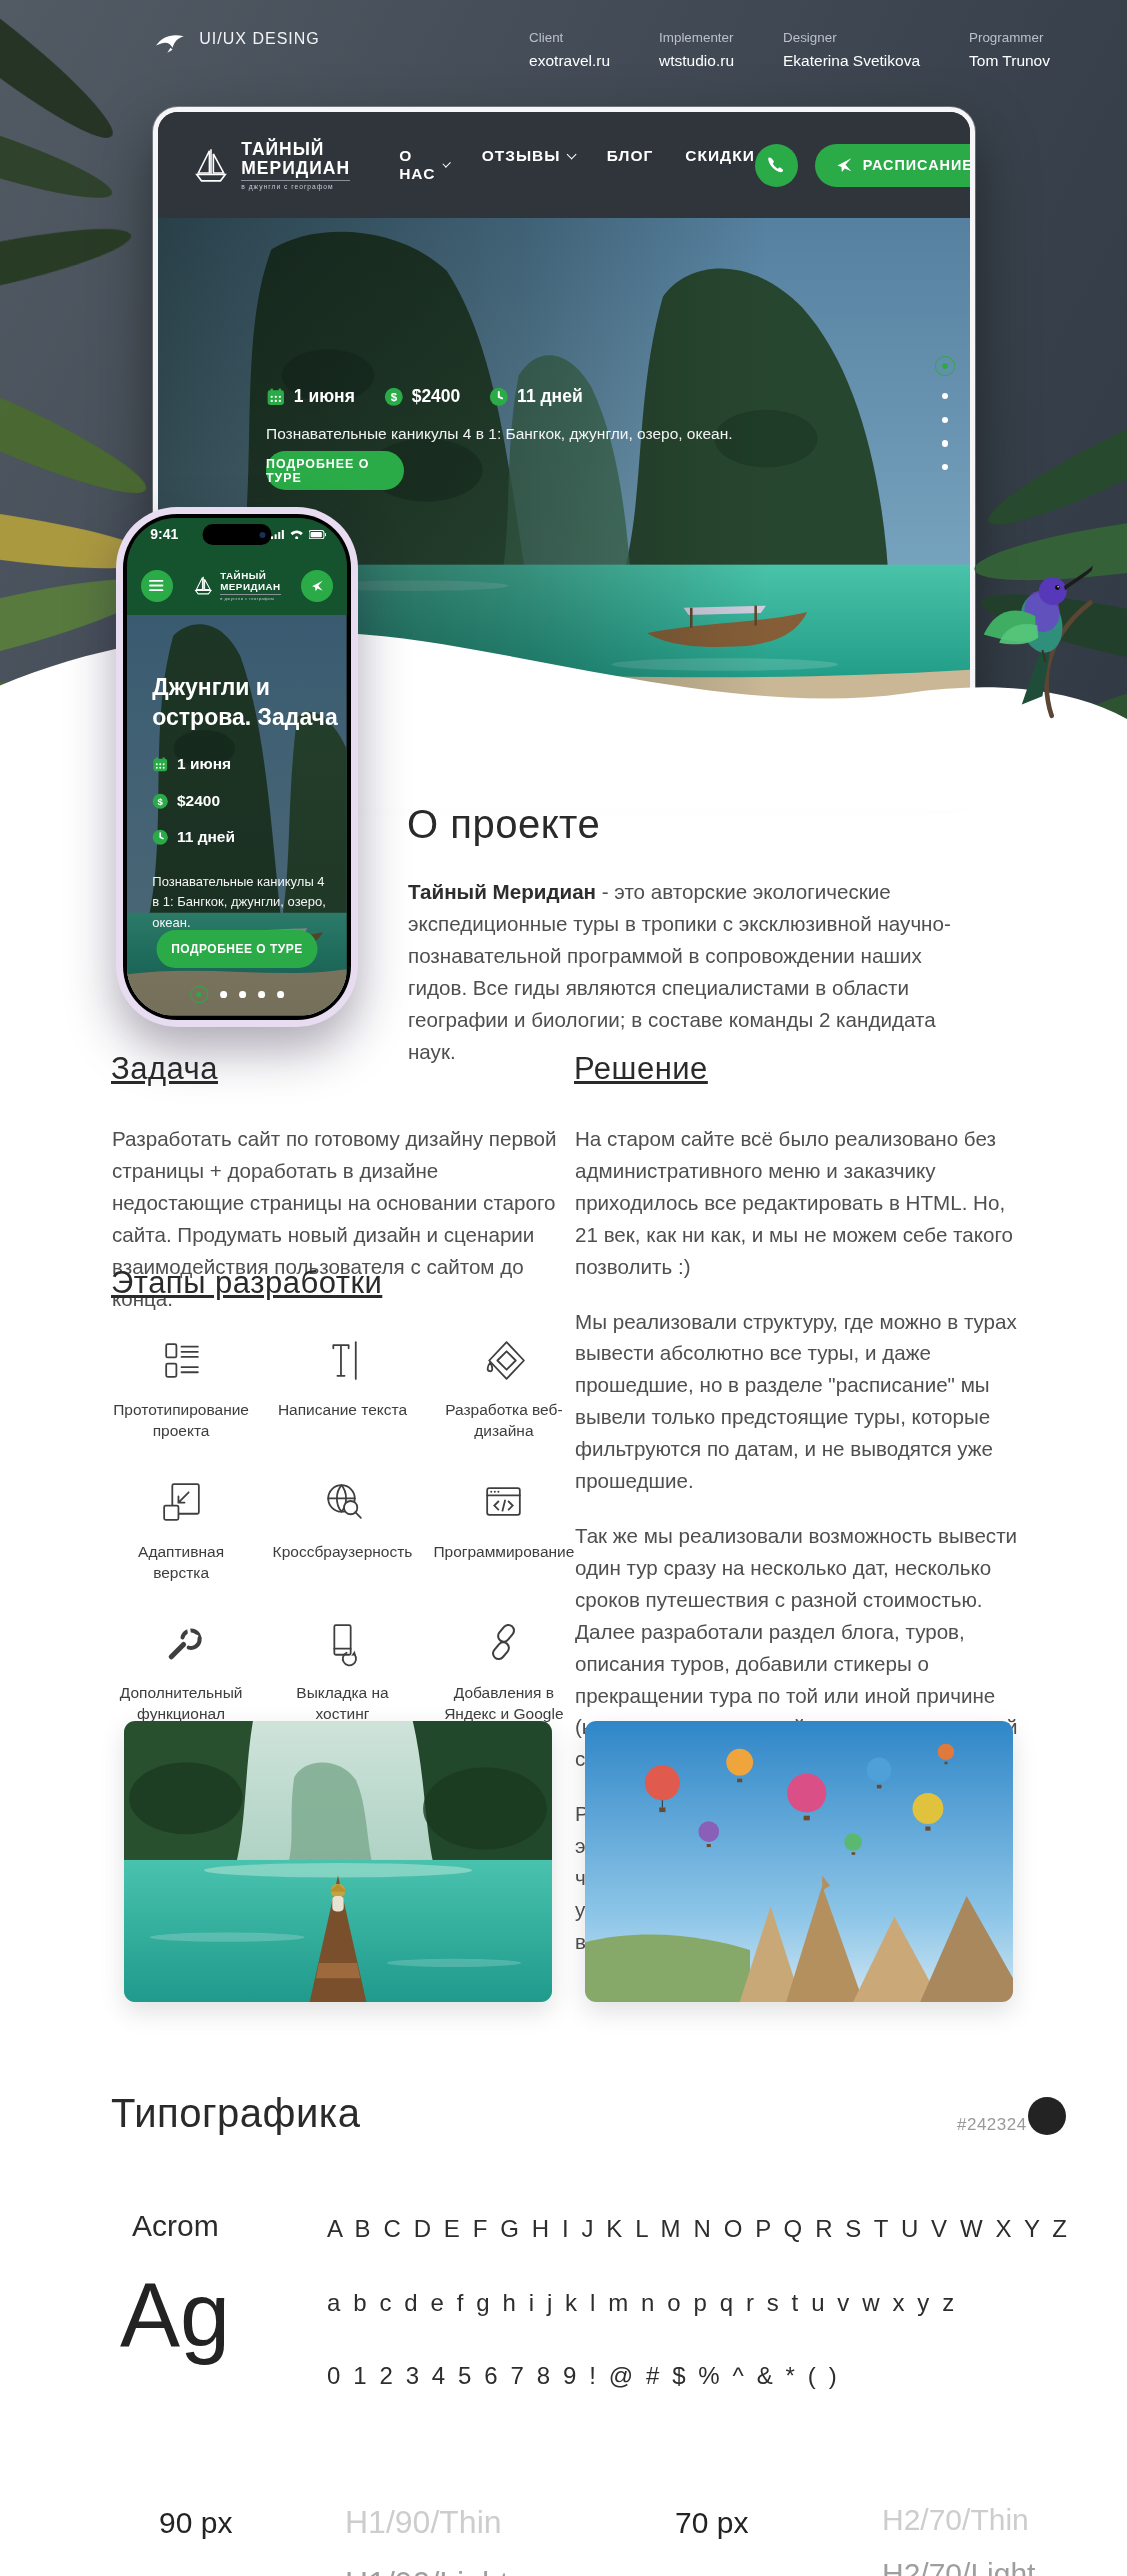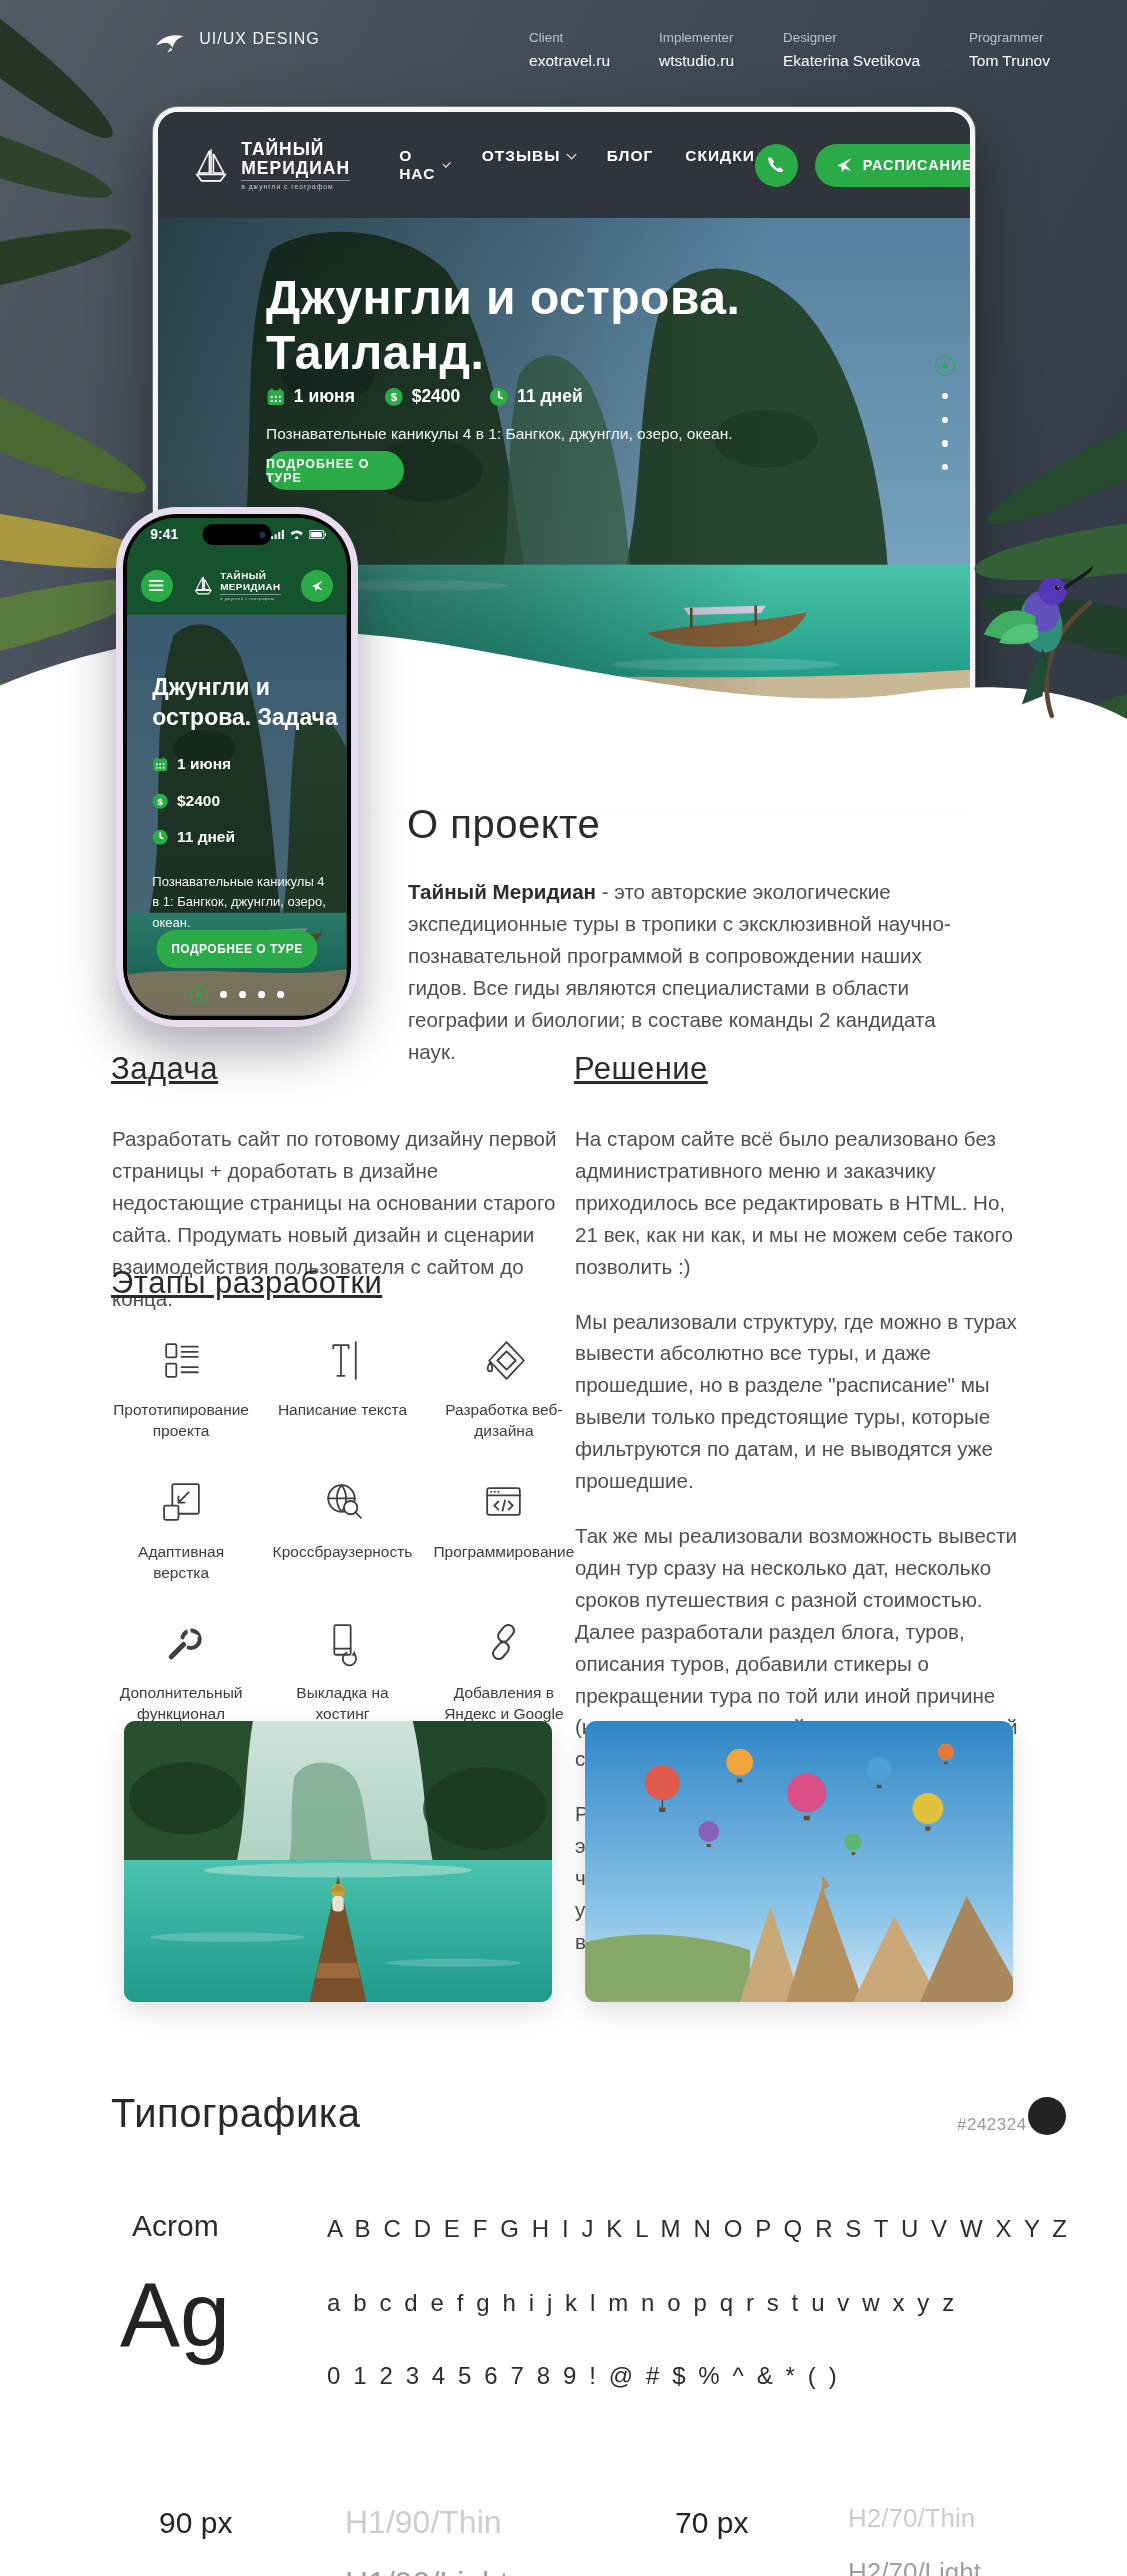--- a/index.html
+++ b/index.html
@@ -98,21 +98,21 @@
   
   .type-chip-label{position:absolute;left:957px;top:2115px;font-size:17px;color:#9a9a9a;letter-spacing:0.5px;}
   .type-chip-dot{position:absolute;left:1028px;top:2097px;width:38px;height:38px;border-radius:50%;background:#242324;}
   .acrom-label{position:absolute;left:132px;top:2209px;font-size:30px;font-weight:300;color:#2b2b2b;}
   .acrom-ag{position:absolute;left:120px;top:2266px;font-size:90px;font-weight:300;color:#242324;line-height:1.1;}
   .alpha{position:absolute;left:327px;font-size:24px;color:#2e2d2d;letter-spacing:3.1px;white-space:nowrap;}
   .scale-label{position:absolute;font-size:30px;font-weight:500;color:#242324;}
   .spec{position:absolute;white-space:nowrap;}
   .w-thin{font-weight:200;color:#cdcdcd;}
   .w-light{font-weight:300;color:#9e9e9e;}
-  .s90{font-size:32px;} .s70{font-size:26px;}
+  .s90{font-size:32px;} .s70{font-size:30px;margin-left:34px;}
 
   .hummingbird{position:absolute;left:964px;top:515px;z-index:7;}
   .palm{position:absolute;z-index:3;pointer-events:none;}
 </style>
 </head>
 <body>
 
 <div class="page">
 
   <div class="header-bg">
@@ -242,24 +242,20 @@
           <path d="M950 790 C1050 770 1180 770 1260 750 C1240 790 1200 812 1120 816 C1040 820 980 810 950 790 Z" fill="#8a5a33"></path>
           <path d="M1020 742 L1180 738 L1170 752 L1030 756 Z" fill="#d8cfe2"></path>
           <line x1="1035" y1="742" x2="1035" y2="780" stroke="#5e4126" stroke-width="5"></line>
           <line x1="1160" y1="738" x2="1160" y2="776" stroke="#5e4126" stroke-width="5"></line>
         </g>
         <ellipse cx="500" cy="700" rx="180" ry="10" fill="#ffffff" opacity="0.18"></ellipse>
         <ellipse cx="1100" cy="850" rx="220" ry="12" fill="#ffffff" opacity="0.15"></ellipse>
       </svg>
       <div class="hero-shade"></div>
 
-      <div class="hero-title">
-        <div>Джунгли и острова.</div>
-        <div>Таиланд.</div>
-      </div>
 
       <div class="hero-meta">
         <div class="meta-item">
           <svg width="19.6" height="19.6" viewBox="0 0 24 24">
             <rect x="2" y="4" width="20" height="18" rx="3" fill="#2aab47"></rect>
             <line x1="7" y1="2" x2="7" y2="7" stroke="#2aab47" stroke-width="3"></line>
             <line x1="17" y1="2" x2="17" y2="7" stroke="#2aab47" stroke-width="3"></line>
             <g fill="#fff">
                 <circle cx="7" cy="12" r="1.4"></circle>
                 <circle cx="12" cy="12" r="1.4"></circle>

